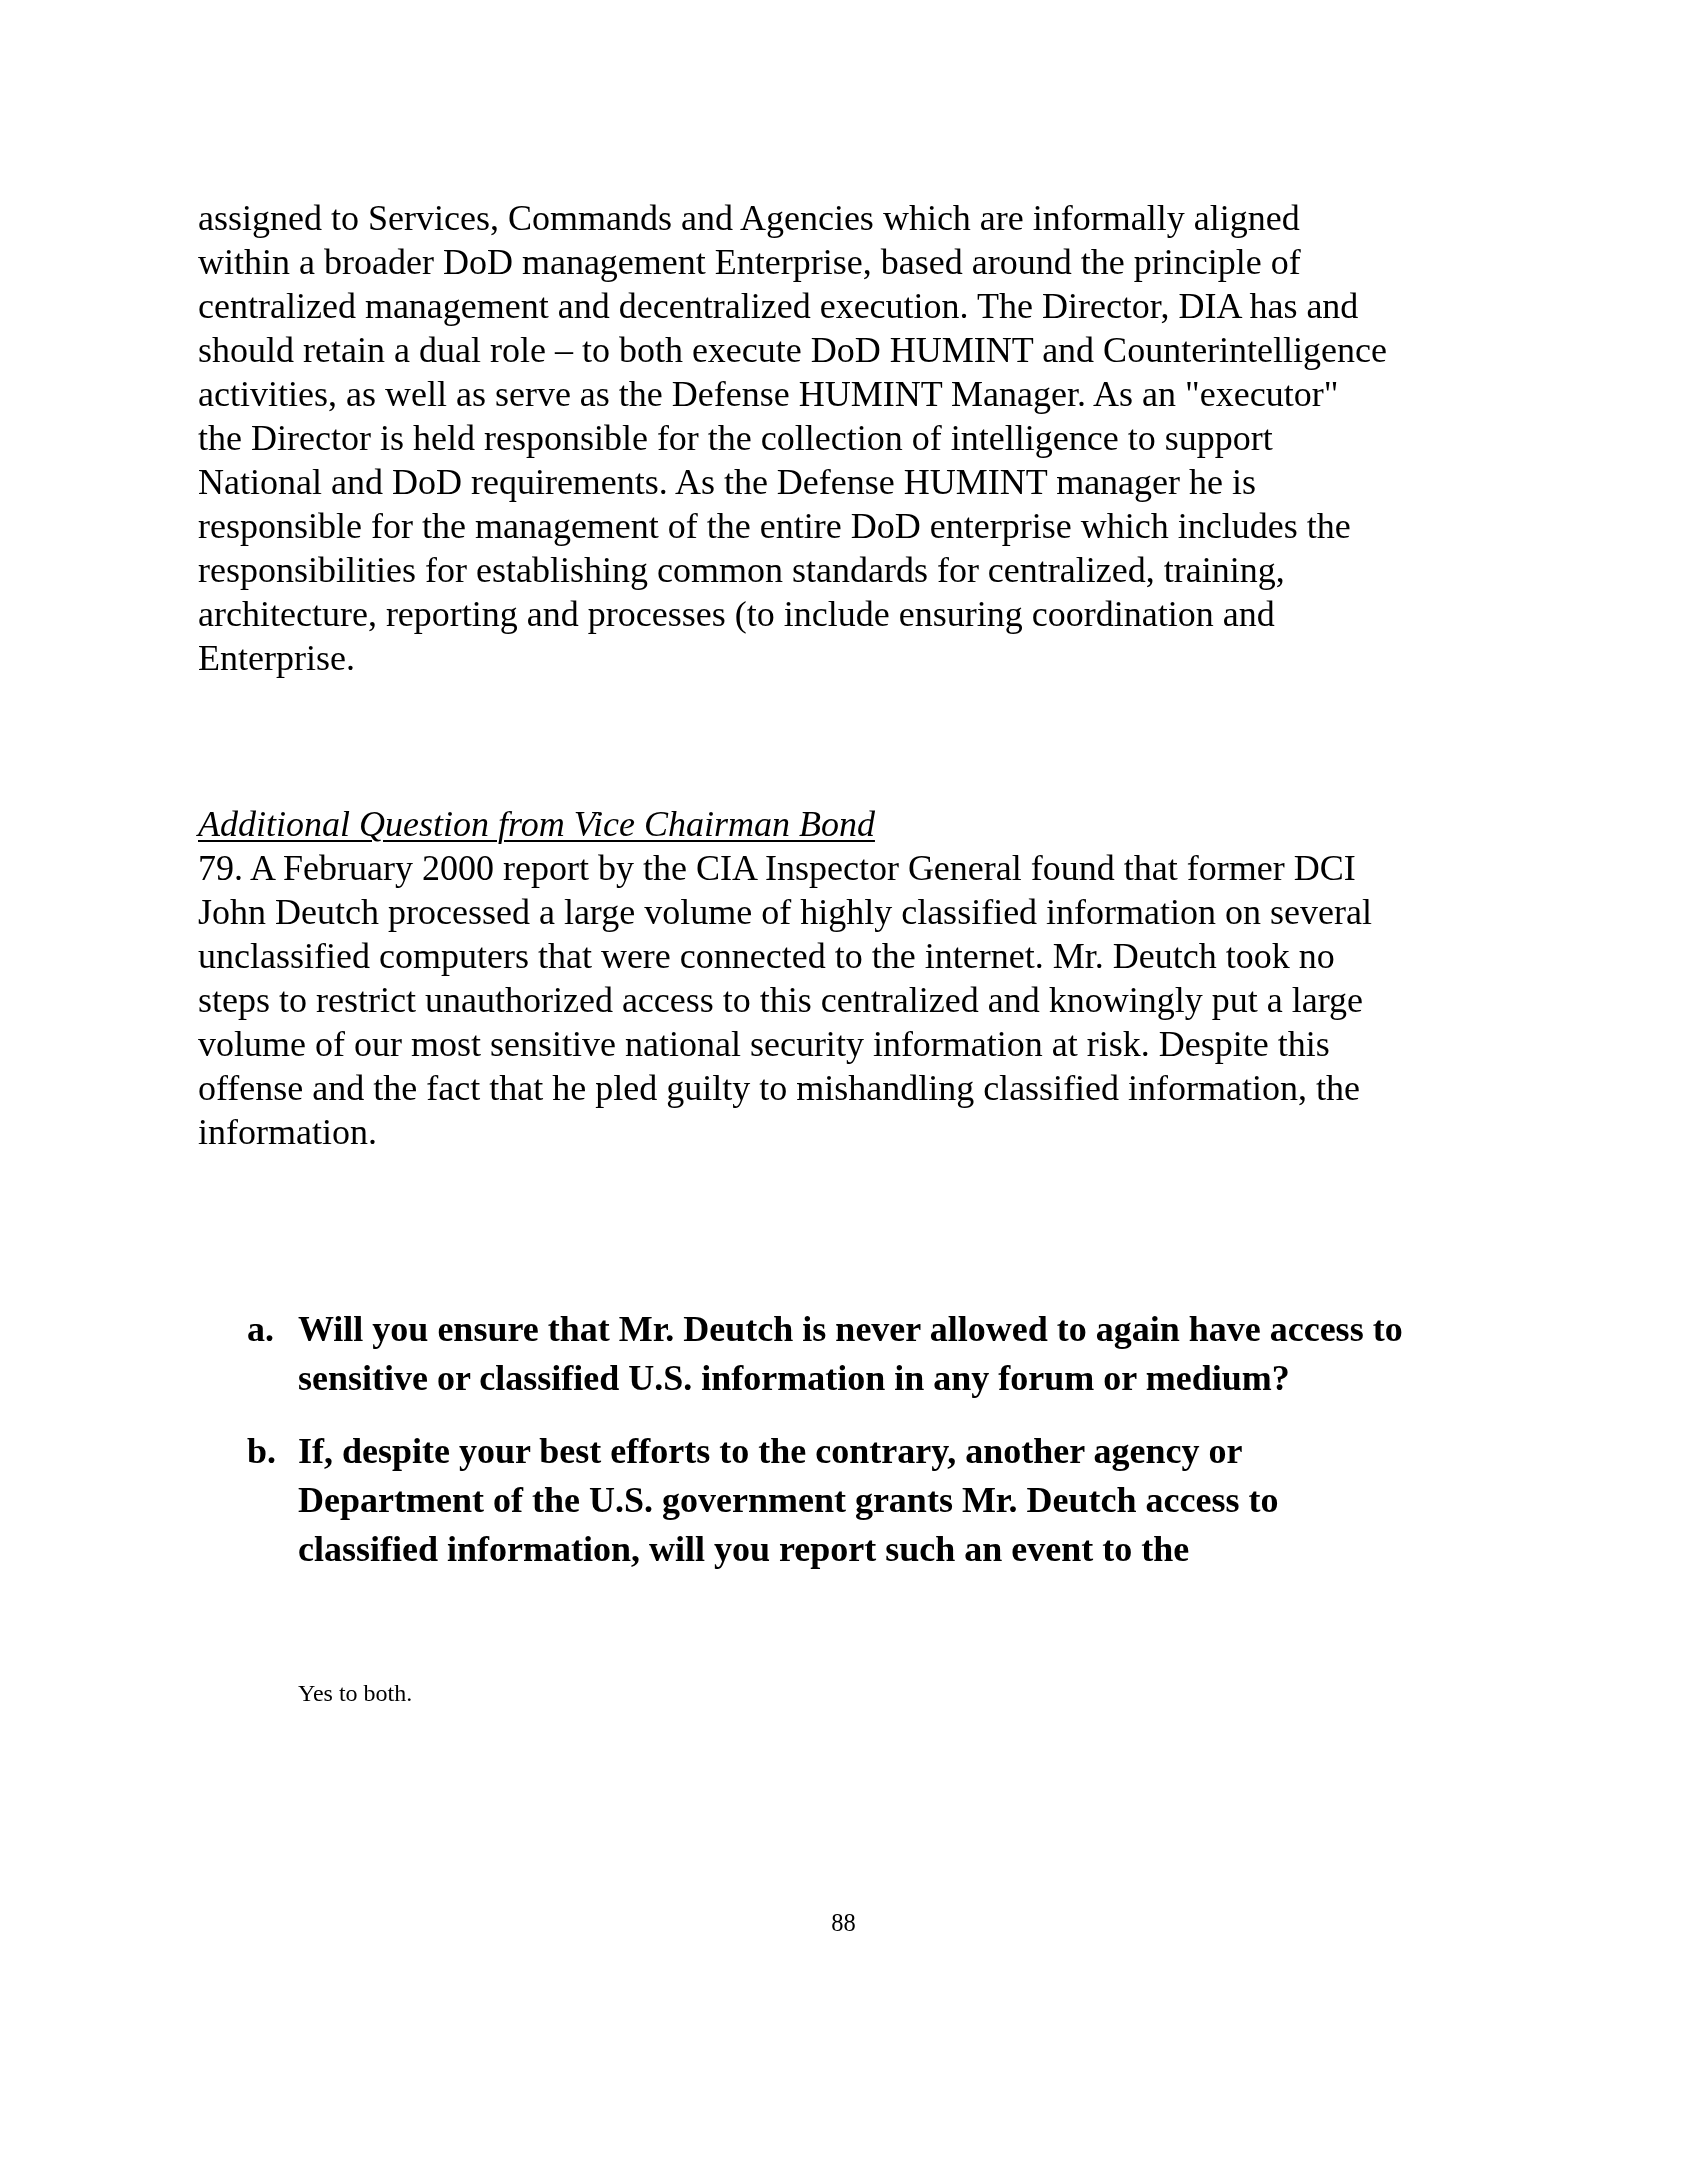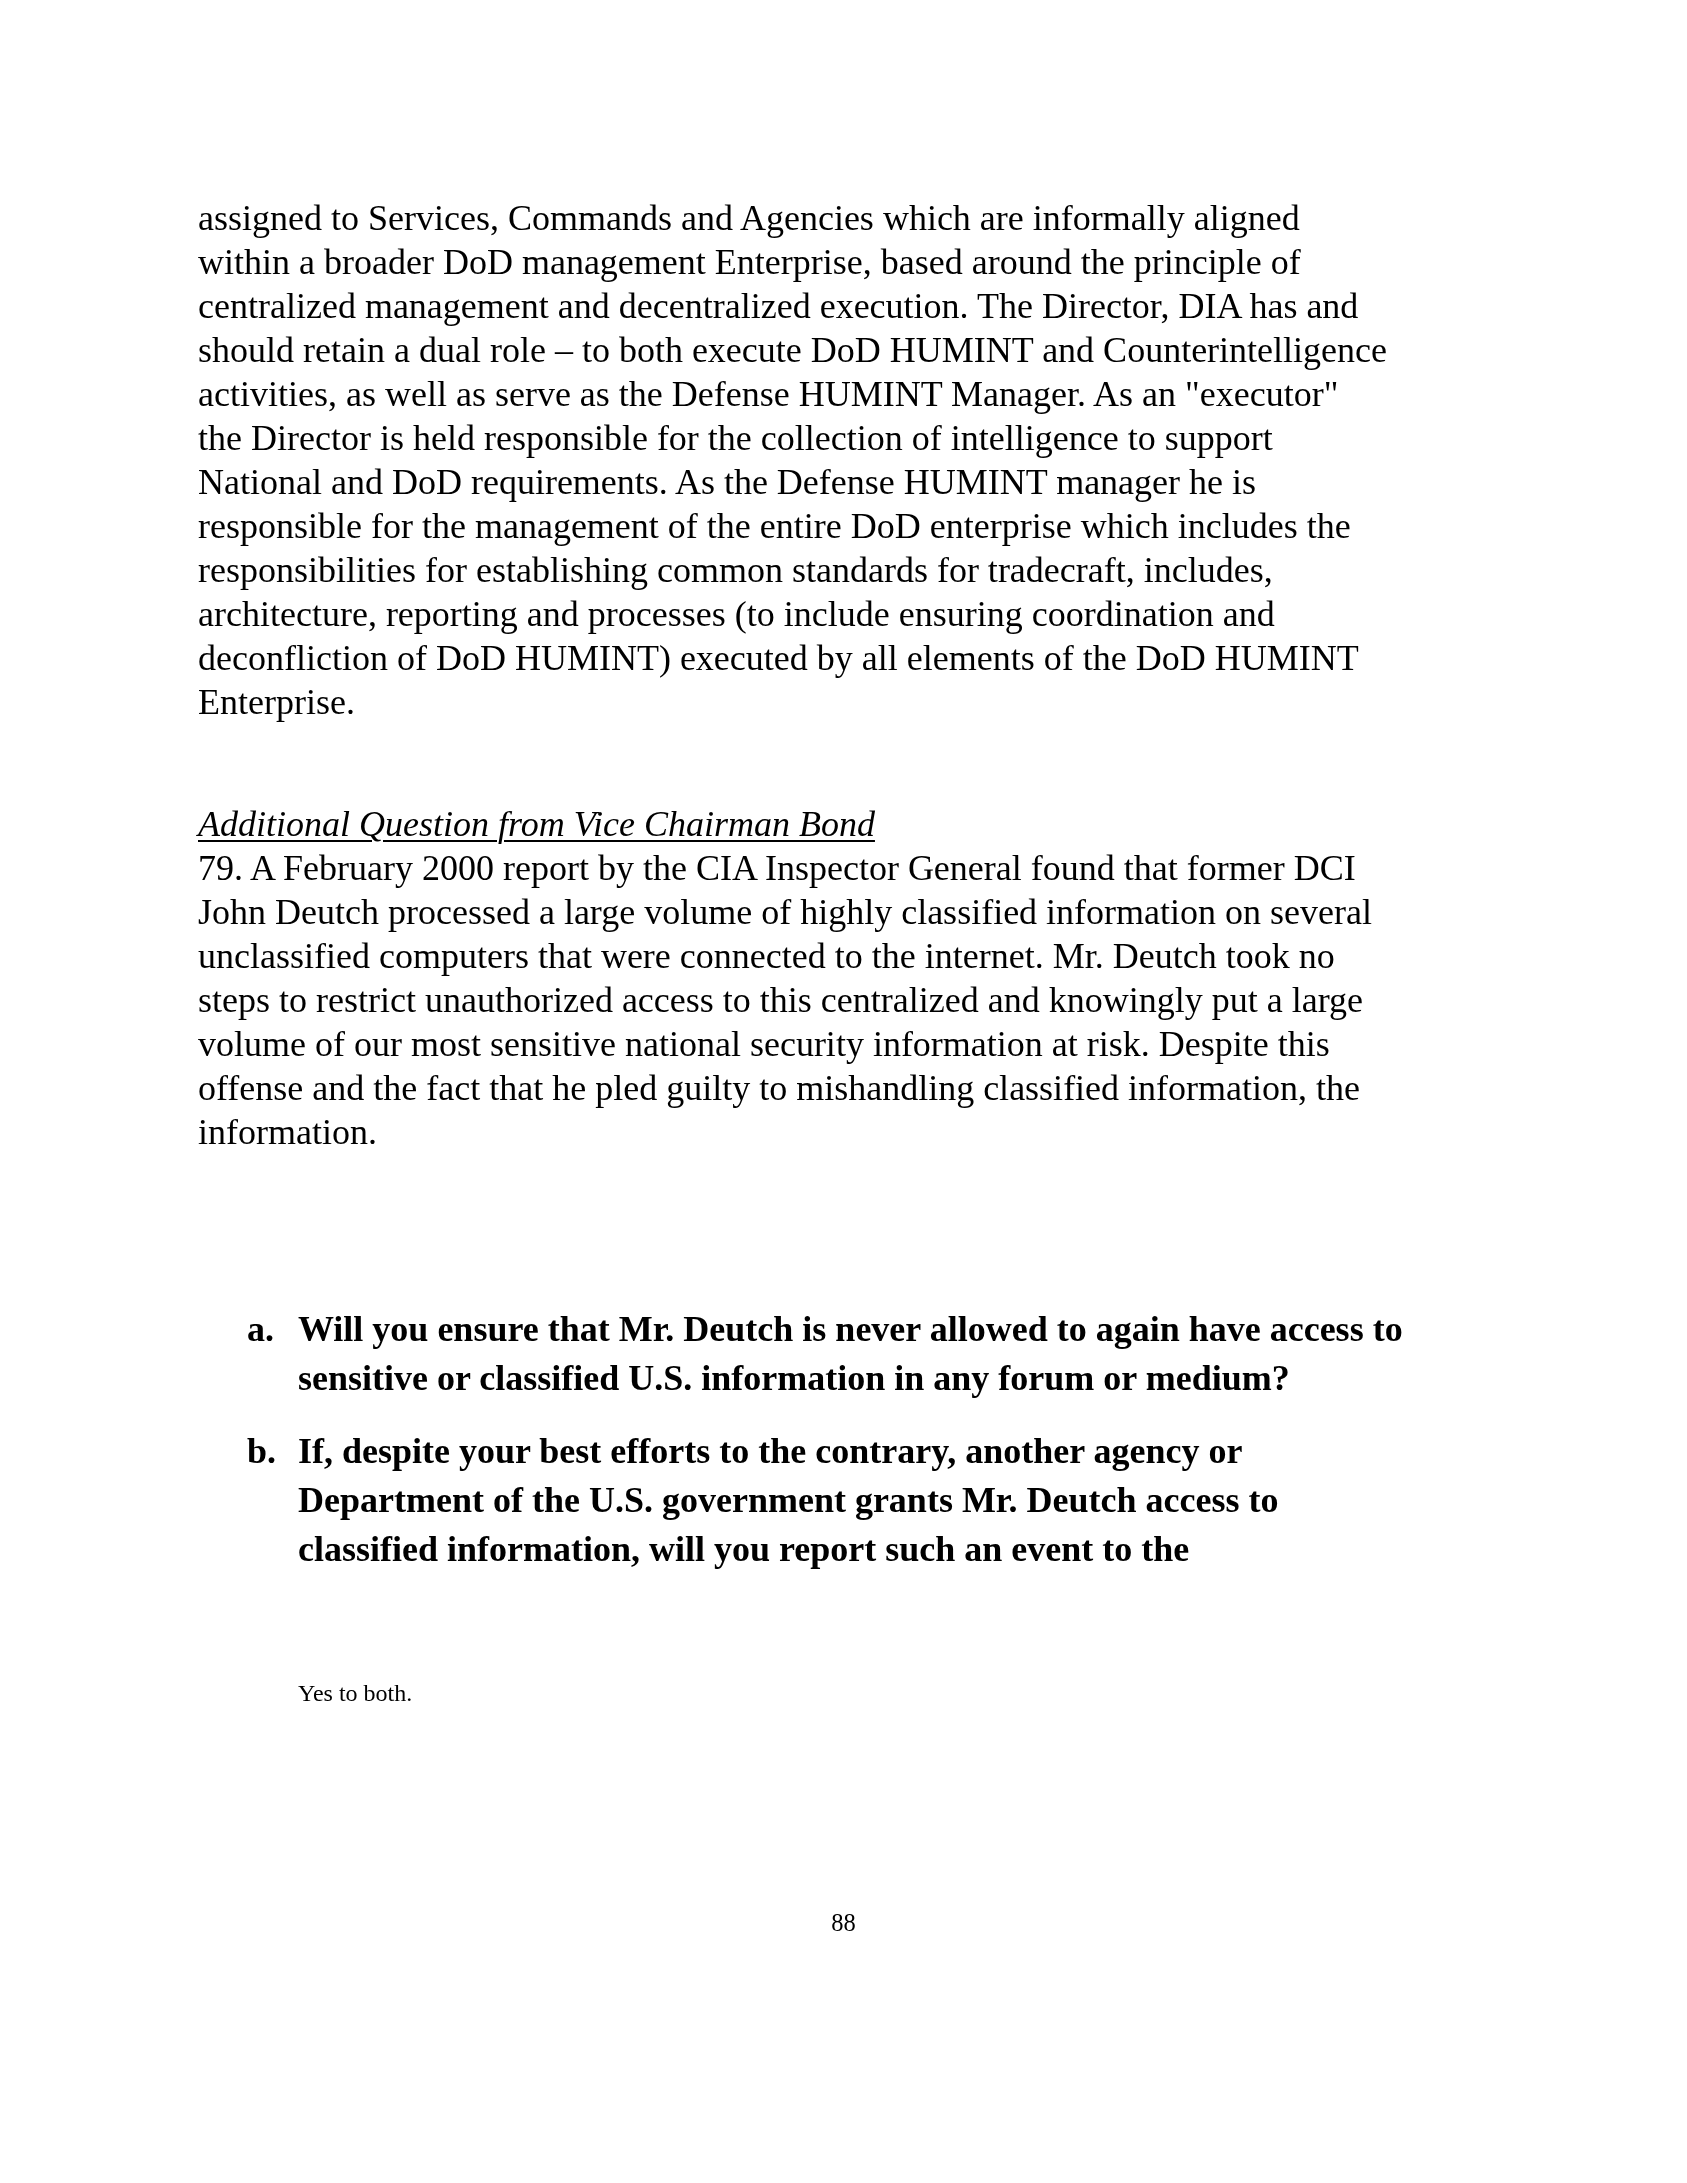--- a/index.html
+++ b/index.html
@@ -48,23 +48,22 @@
 
   <p id="para-continued" class="body-text">
     <span class="line">assigned to Services, Commands and Agencies which are informally aligned</span>
     <span class="line">within a broader DoD management Enterprise, based around the principle of</span>
     <span class="line">centralized management and decentralized execution. The Director, DIA has and</span>
     <span class="line">should retain a dual role – to both execute DoD HUMINT and Counterintelligence</span>
     <span class="line">activities, as well as serve as the Defense HUMINT Manager.  As an "executor"</span>
     <span class="line">the Director is held responsible for the collection of intelligence to support</span>
     <span class="line">National and DoD requirements.  As the Defense HUMINT manager he is</span>
     <span class="line">responsible for the management of the entire DoD enterprise which includes the</span>
-    <span class="line">responsibilities for establishing common standards for tradecraft, includes,</span>
+    <span class="line">responsibilities for establishing common standards for centralized, training,</span>
     <span class="line">architecture, reporting and processes (to include ensuring coordination and</span>
-    <span class="line">deconfliction of DoD HUMINT) executed by all elements of the DoD HUMINT</span>
     <span class="line">Enterprise.</span>
   </p>
 
   <h2 id="section-heading" class="serif">Additional Question from Vice Chairman Bond</h2>
 
   <p id="question-79" class="body-text">
     <span class="line">79.  A February 2000 report by the CIA Inspector General found that former DCI</span>
     <span class="line">John Deutch processed a large volume of highly classified information on several</span>
     <span class="line">unclassified computers that were connected to the internet.  Mr. Deutch took no</span>
     <span class="line">steps to restrict unauthorized access to this centralized and knowingly put a large</span>

